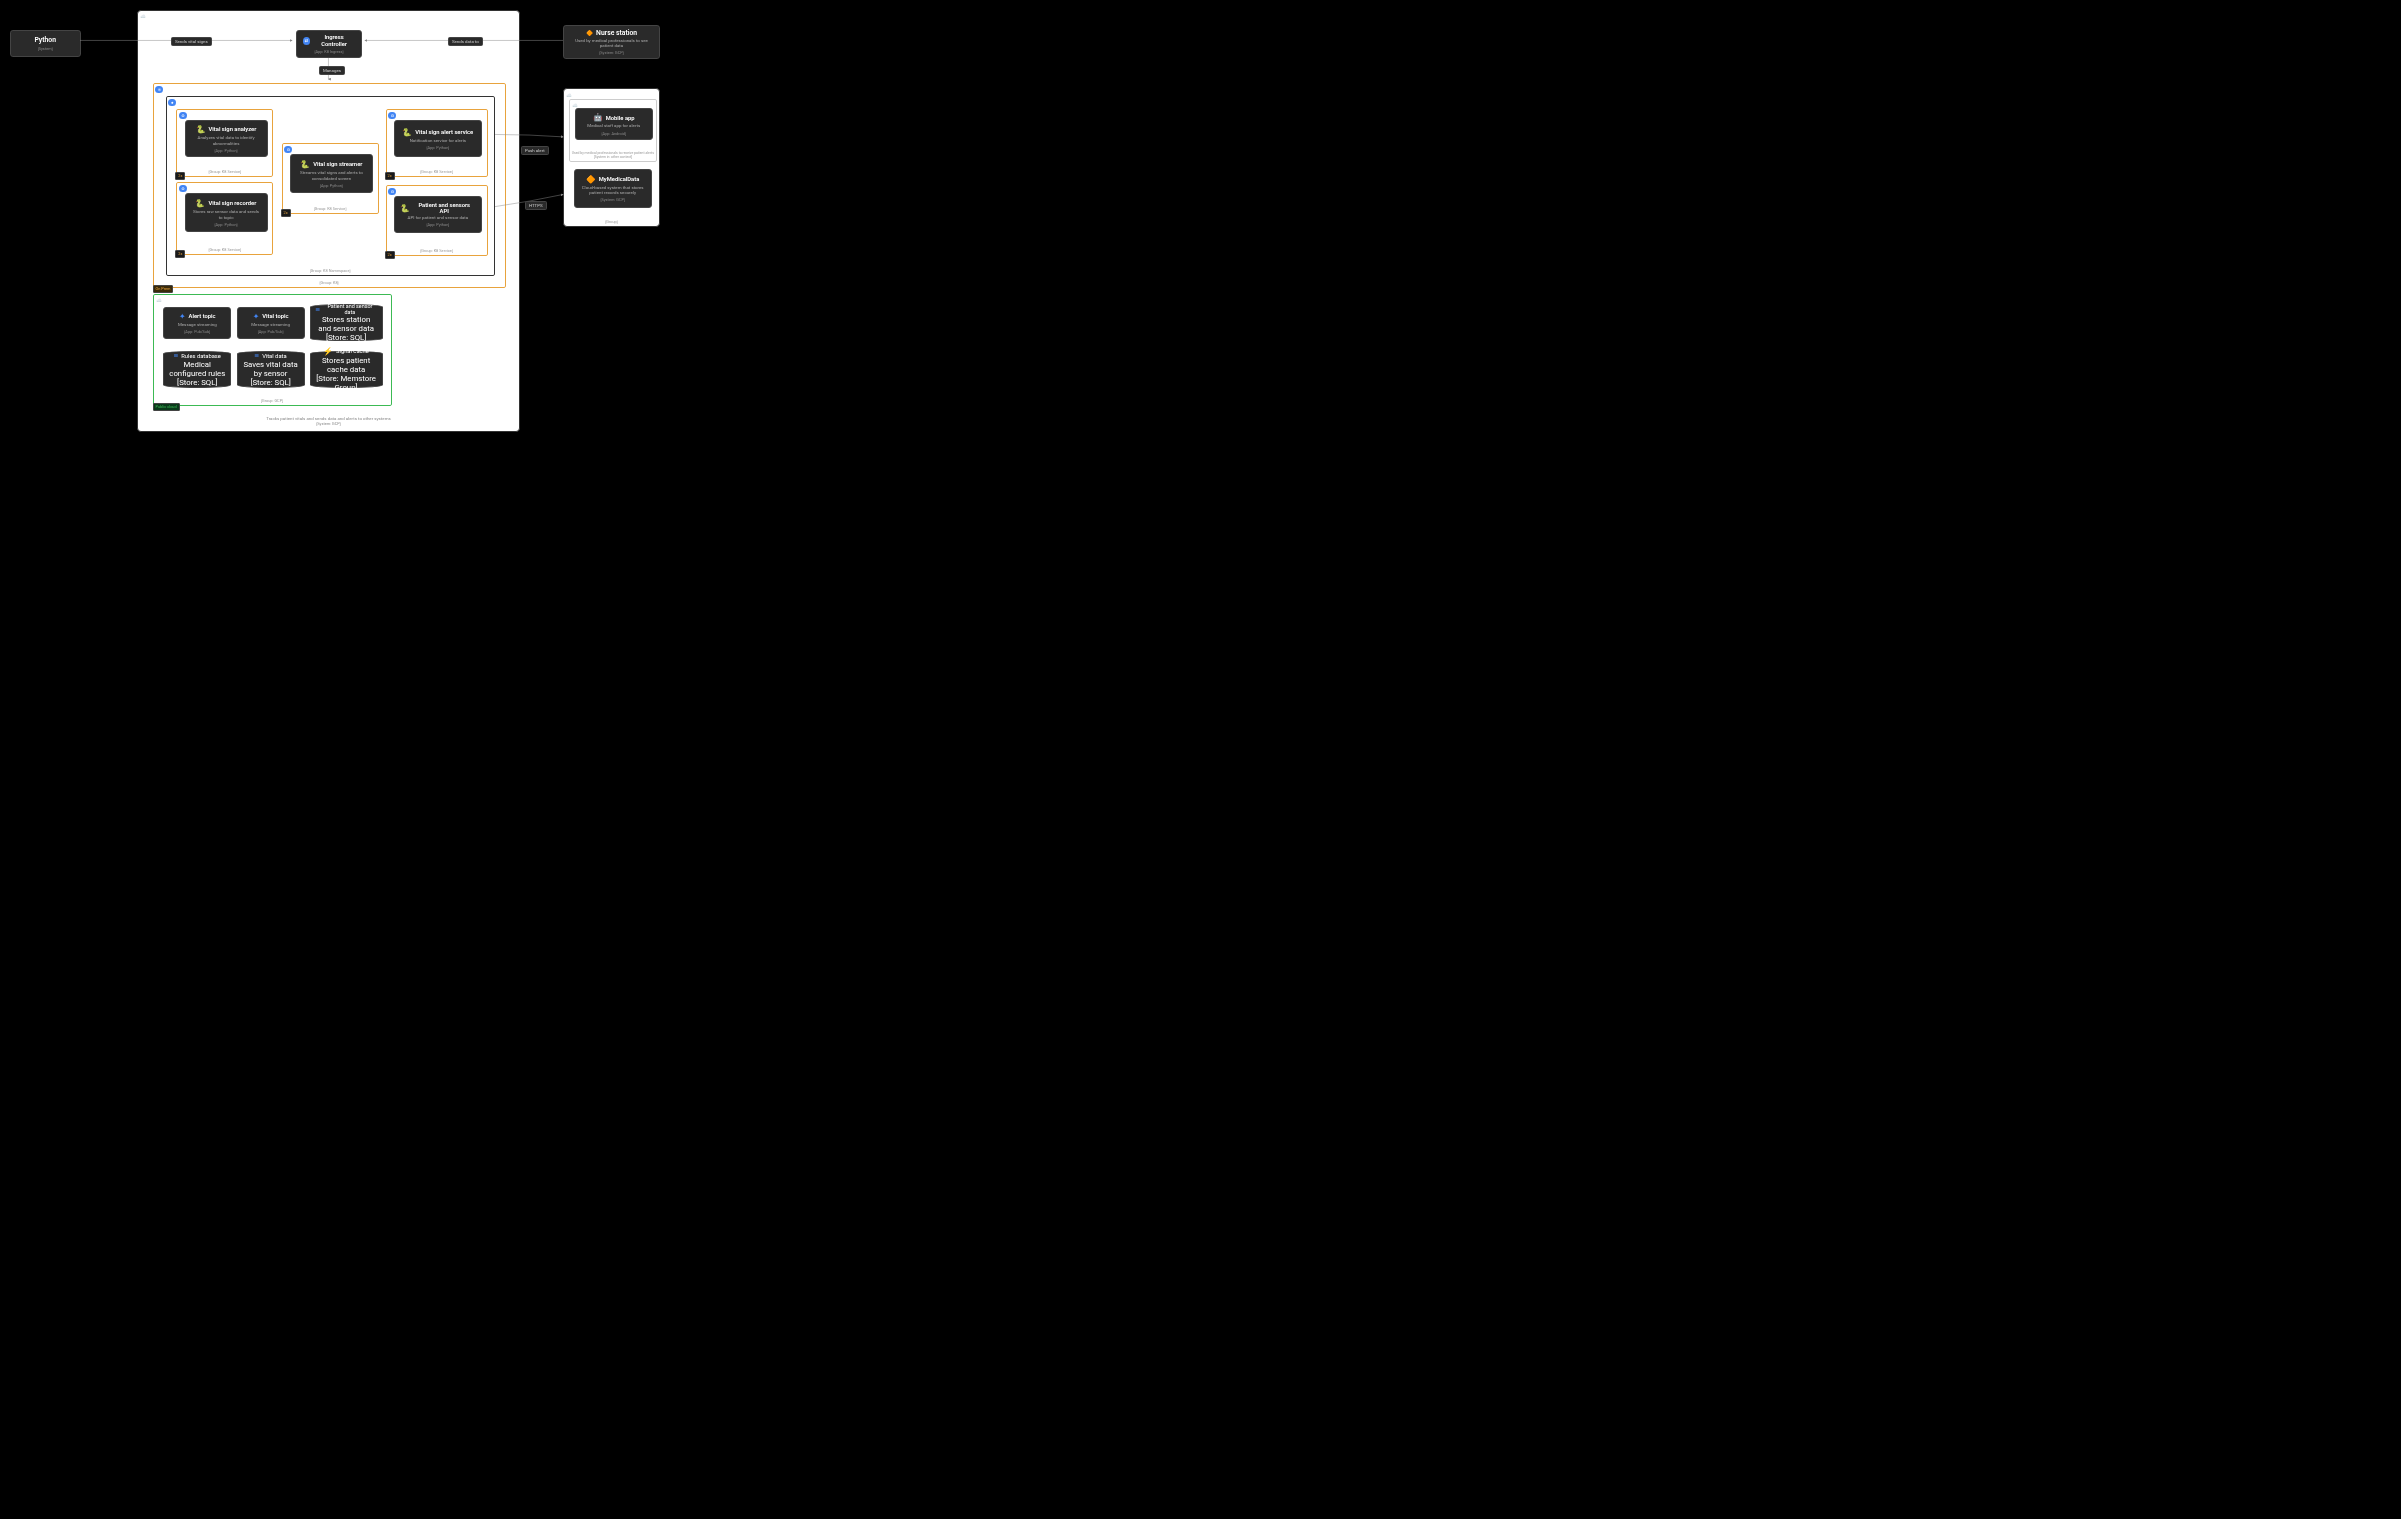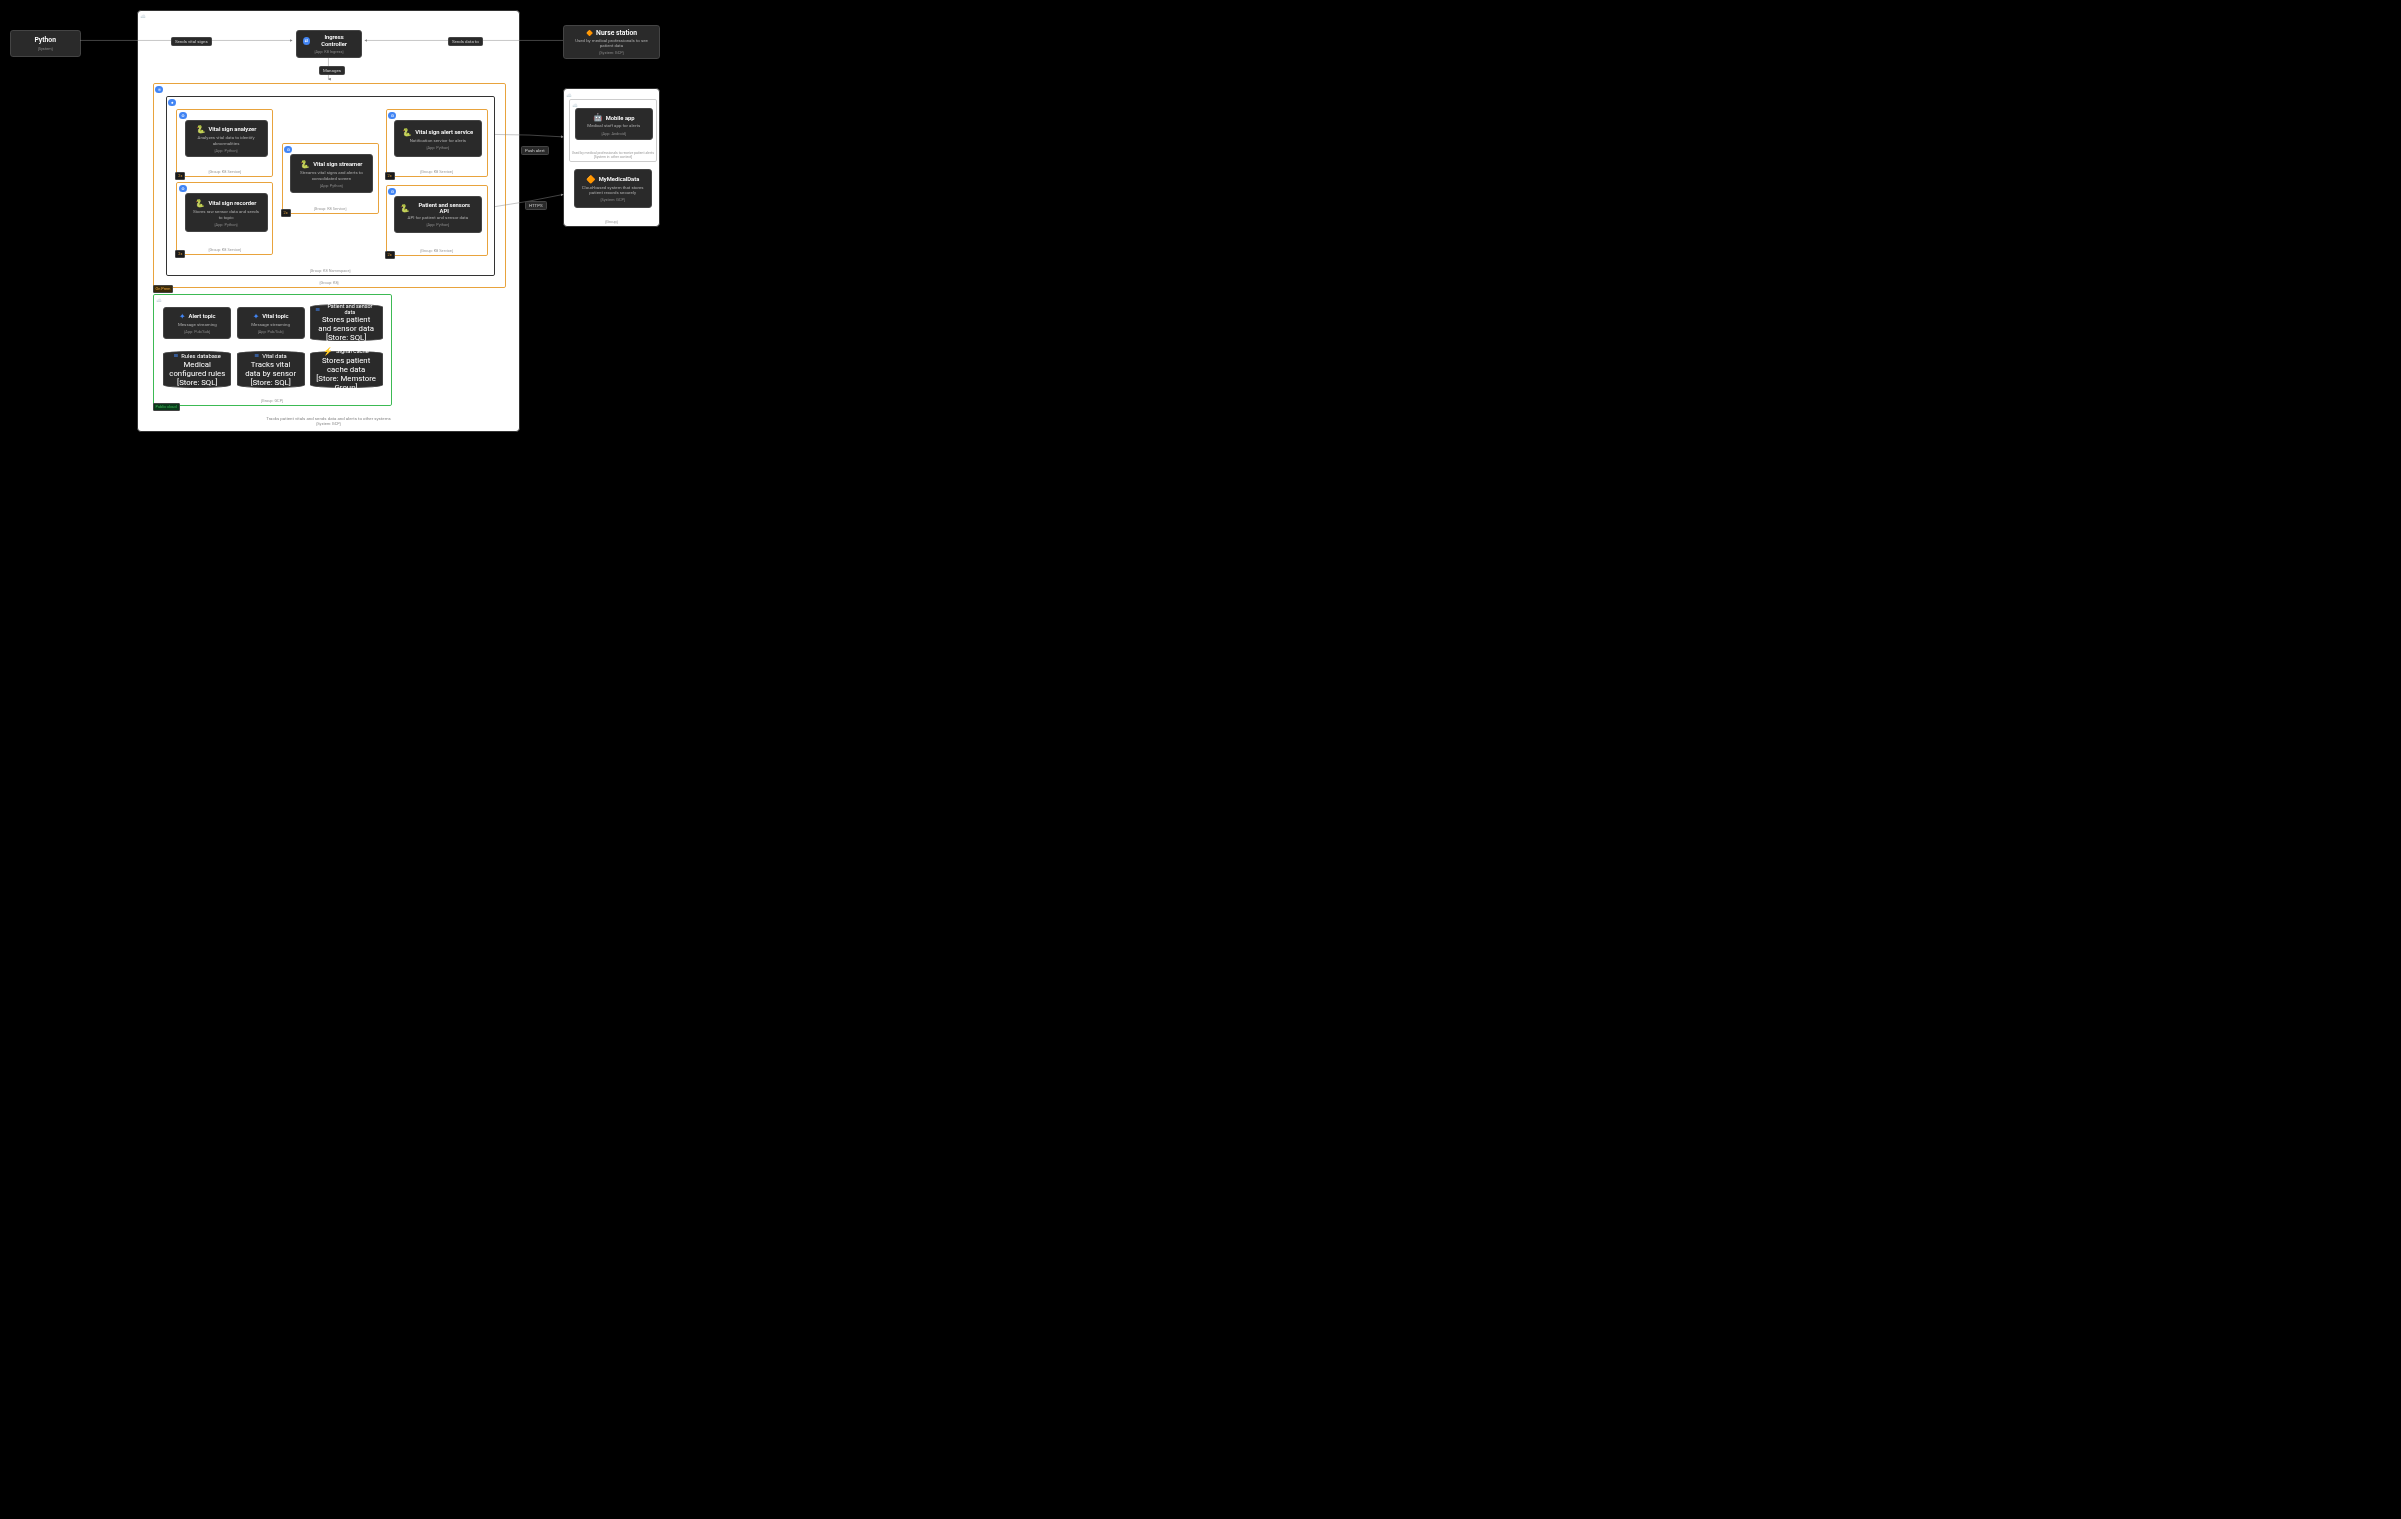--- a/index.html
+++ b/index.html
@@ -172,21 +172,21 @@
     </div>
 
     <div class="cyl" style="left:156px; top:9.7px; width:73px; height:37px;">
       <div class="cyl-top"></div>
         <div class="cyl-bot"></div>
       <div class="cyl-body">
         <div class="icon-row">
             <span style="color:#4285f4;">≡</span>
             <span class="title" style="font-size:5.4px;">Patient and sensor data</span>
           </div>
-        <span class="desc">Stores patient and sensor data</span>
+        <span class="desc">Stores station and sensor data</span>
         <span class="meta">[Store: SQL]</span>
       </div>
     </div>
 
     <div class="cyl" style="left:9.7px; top:56px; width:68px; height:37px;">
       <div class="cyl-top"></div>
         <div class="cyl-bot"></div>
       <div class="cyl-body">
         <div class="icon-row">
             <span style="color:#4285f4;">≡</span>
@@ -198,21 +198,21 @@
     </div>
 
     <div class="cyl" style="left:83px; top:56px; width:68px; height:37px;">
       <div class="cyl-top"></div>
         <div class="cyl-bot"></div>
       <div class="cyl-body">
         <div class="icon-row">
             <span style="color:#4285f4;">≡</span>
             <span class="title" style="font-size:5.8px;">Vital data</span>
           </div>
-        <span class="desc">Tracks vital data by sensor</span>
+        <span class="desc">Saves vital data by sensor</span>
         <span class="meta">[Store: SQL]</span>
       </div>
     </div>
 
     <div class="cyl" style="left:156px; top:56px; width:73px; height:37px;">
       <div class="cyl-top"></div>
         <div class="cyl-bot"></div>
       <div class="cyl-body">
         <div class="icon-row">
             <span style="color:#4285f4;">⚡</span>

